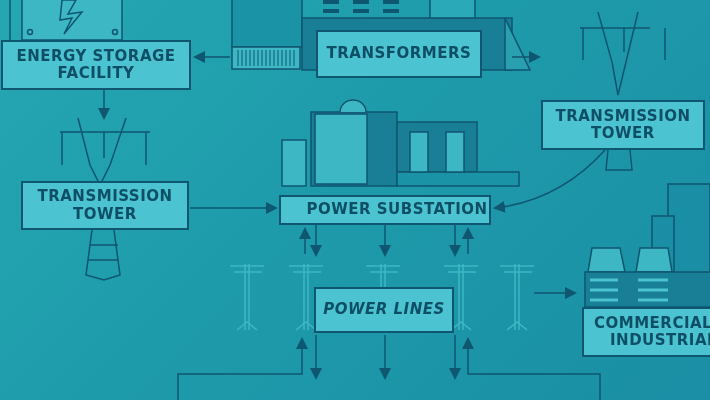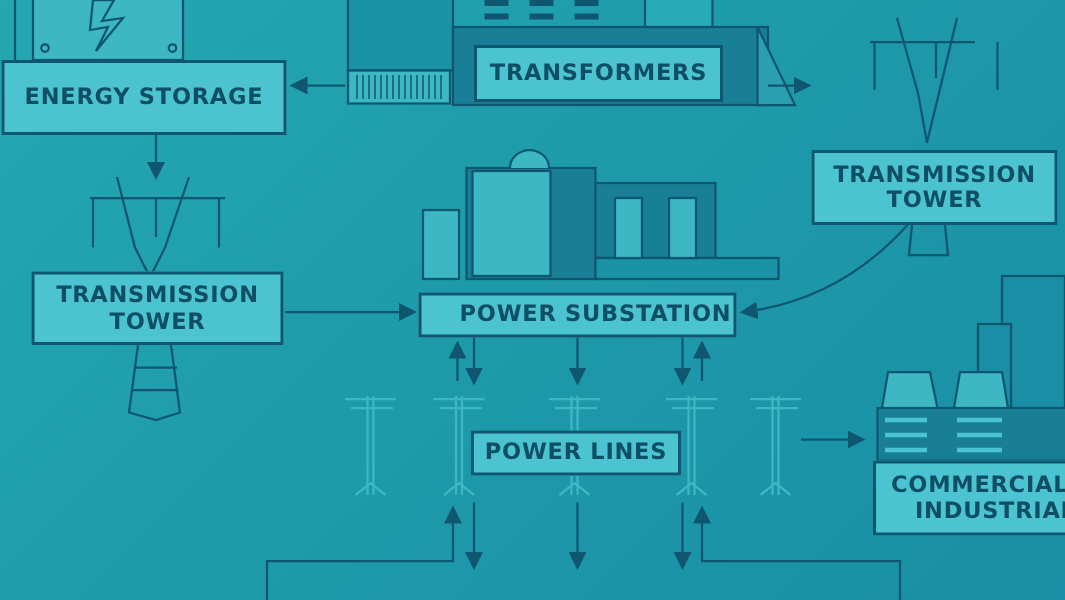--- a/index.html
+++ b/index.html
@@ -168,40 +168,41 @@
       <line x1="316" y1="335" x2="316" y2="377" marker-end="url(#ah)"></line>
       <line x1="385" y1="335" x2="385" y2="377" marker-end="url(#ah)"></line>
       <line x1="455" y1="335" x2="455" y2="377" marker-end="url(#ah)"></line>
       <path d="M600,400 L600,374 L468,374 L468,340" marker-end="url(#ah)"></path>
     </g>
   </g>
 </svg>
 
 <div class="label" style="left:1px;top:40px;width:190px;height:50px;font-size:15px;">
   <span>ENERGY STORAGE</span>
-</div>
-
-<div class="label" style="left:316px;top:30px;width:166px;height:38px;font-size:15px;">
+  <span>FACILITY</span>
+</div>
+
+<div class="label" style="left:316px;top:30px;width:166px;height:48px;font-size:15px;">
   <span>TRANSFORMERS</span>
 </div>
 
 <div class="label" style="left:541px;top:100px;width:164px;height:50px;font-size:15px;">
   <span>TRANSMISSION</span>
   <span>TOWER</span>
 </div>
 
 <div class="label" style="left:21px;top:181px;width:168px;height:49px;font-size:15px;">
   <span>TRANSMISSION</span>
   <span>TOWER</span>
 </div>
 
 <div class="label" style="left:279px;top:195px;width:212px;height:30px;font-size:15px;padding-left:24px;">
   <span>POWER SUBSTATION</span>
 </div>
 
-<div class="label" style="left:314px;top:287px;width:140px;height:30px;font-size:15px;">
+<div class="label" style="left:314px;top:287px;width:140px;height:46px;font-size:15px;font-style:italic;">
   <span>POWER LINES</span>
 </div>
 
 <div class="label" style="left:582px;top:307px;width:160px;height:50px;font-size:15px;align-items:flex-start;padding-left:10px;">
   <span>COMMERCIAL</span>
   <span style="padding-left:16px;">INDUSTRIAL</span>
 </div>
 
 </body></html>

